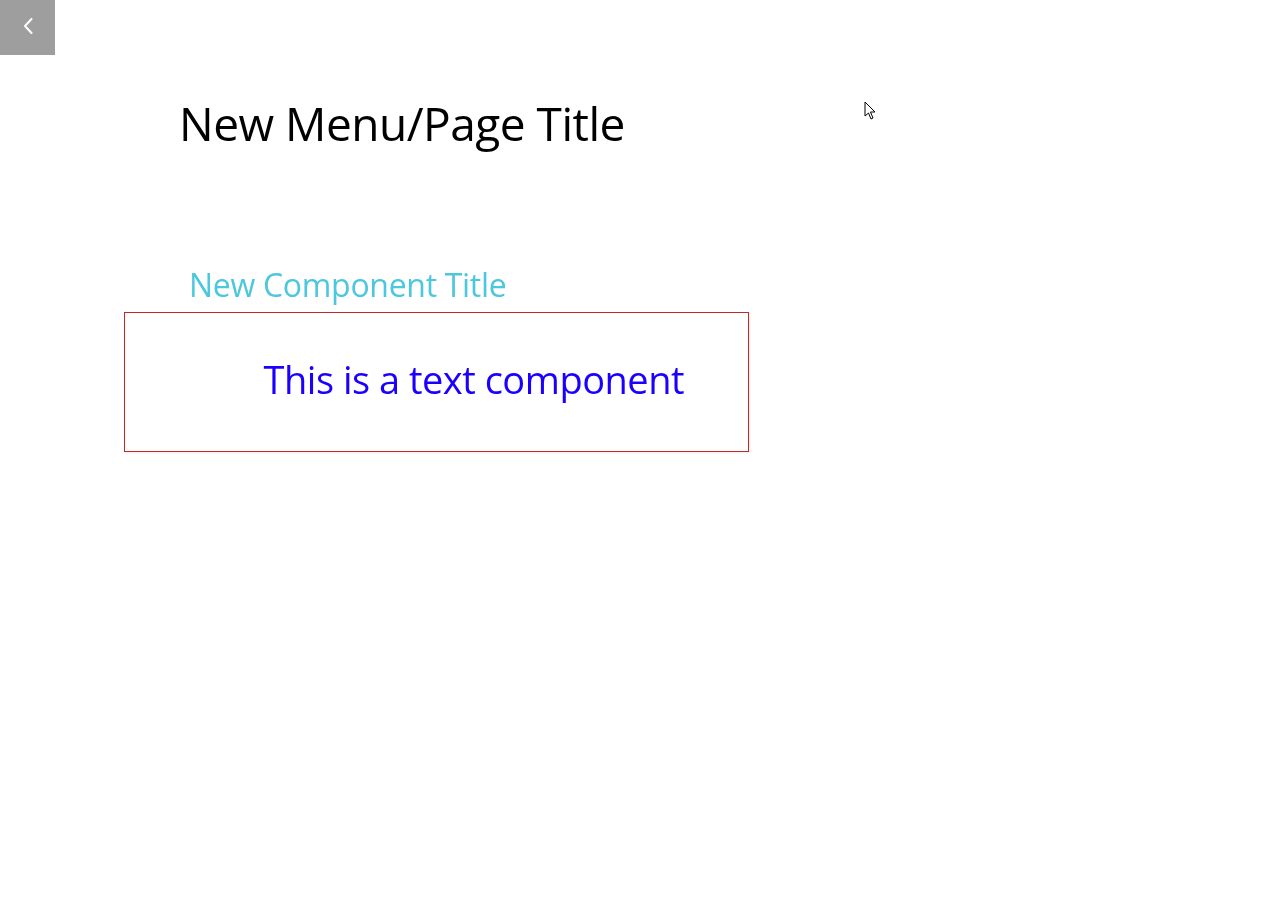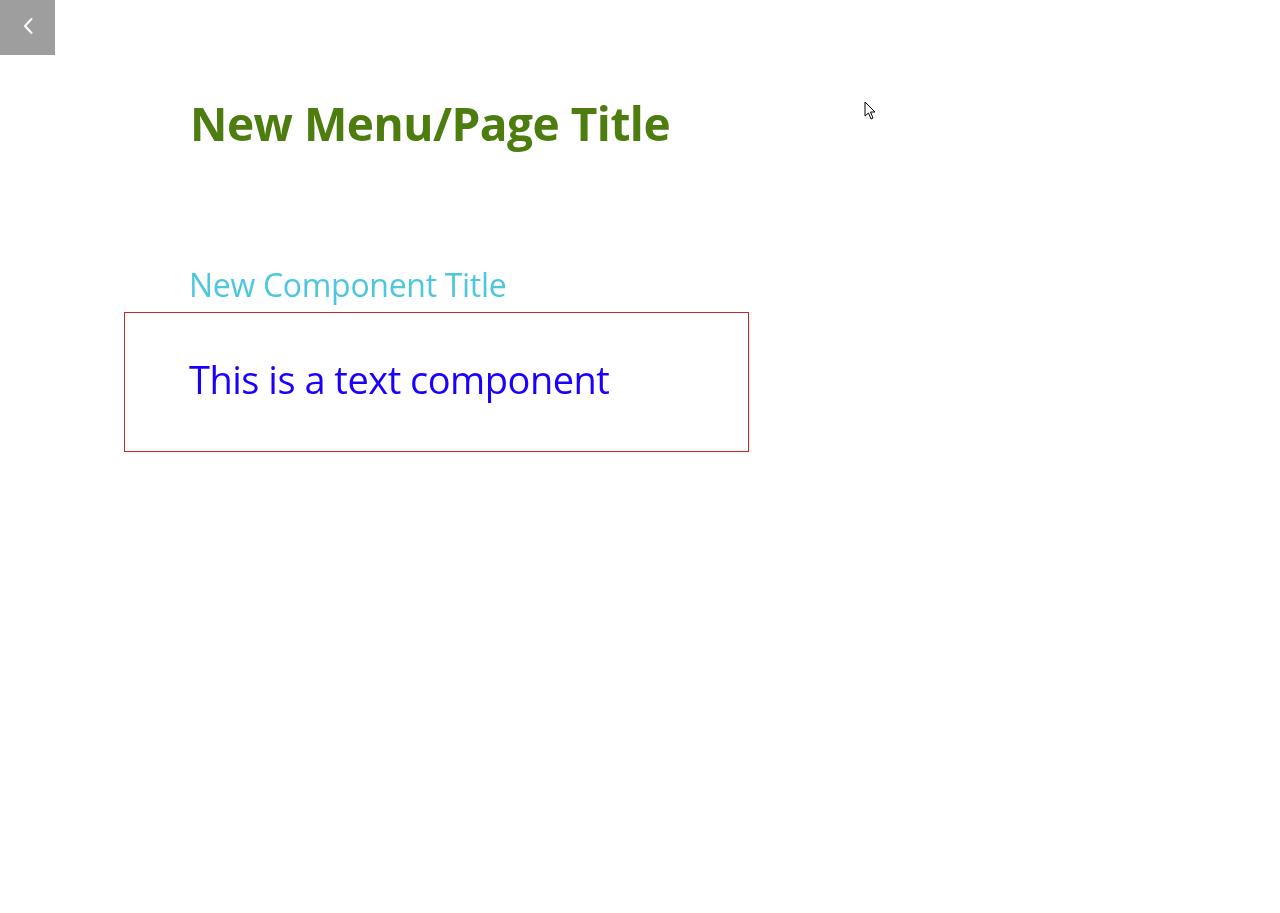--- a/index.html
+++ b/index.html
@@ -28,24 +28,24 @@
       cursor: pointer;
     }
     .collapse-button svg {
       width: 10px;
       height: 16px;
       fill: #ffffff;
     }
     .page-title {
       position: absolute;
       top: 92px;
-      left: 190px;
+      left: 179px;
       font-size: 46px;
-      font-weight: 700;
-      color: #4d7c0f;
+      font-weight: 400;
+      color: #000000;
       letter-spacing: -0.5px;
     }
     .component-title {
       position: absolute;
       top: 263px;
       left: 189px;
       font-size: 32px;
       font-weight: 400;
       color: #4cc7de;
       letter-spacing: -0.3px;
@@ -59,20 +59,21 @@
       border: 1px solid #c62828;
       background: #ffffff;
       box-shadow: 1px 1px 2px rgba(0,0,0,0.08);
       padding: 40px 64px;
     }
     .text-component-content {
       font-size: 38px;
       font-weight: 400;
       color: #1c00ff;
       letter-spacing: -0.5px;
+      text-align: right;
     }
     .cursor-arrow {
       position: absolute;
       top: 101px;
       left: 864px;
       pointer-events: none;
     }
     .cursor-arrow svg {
       width: 14px;
       height: 20px;

